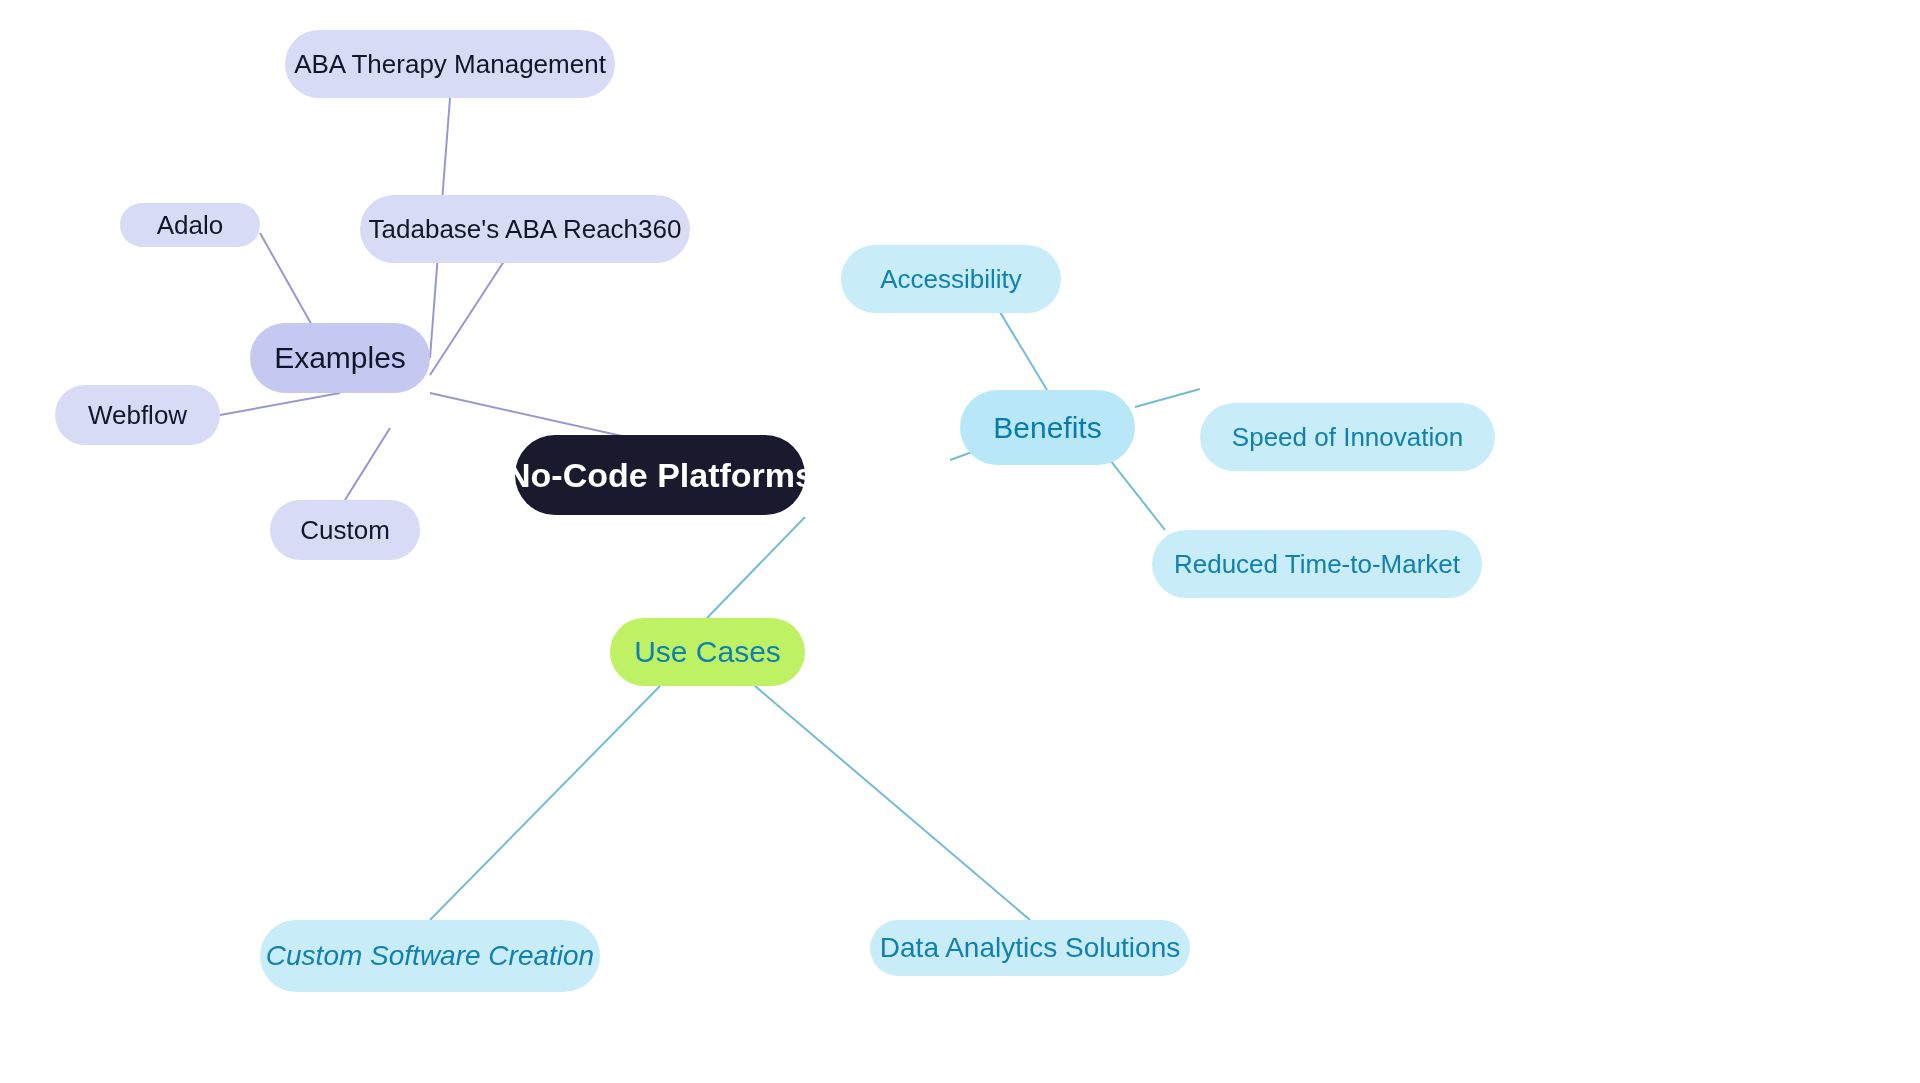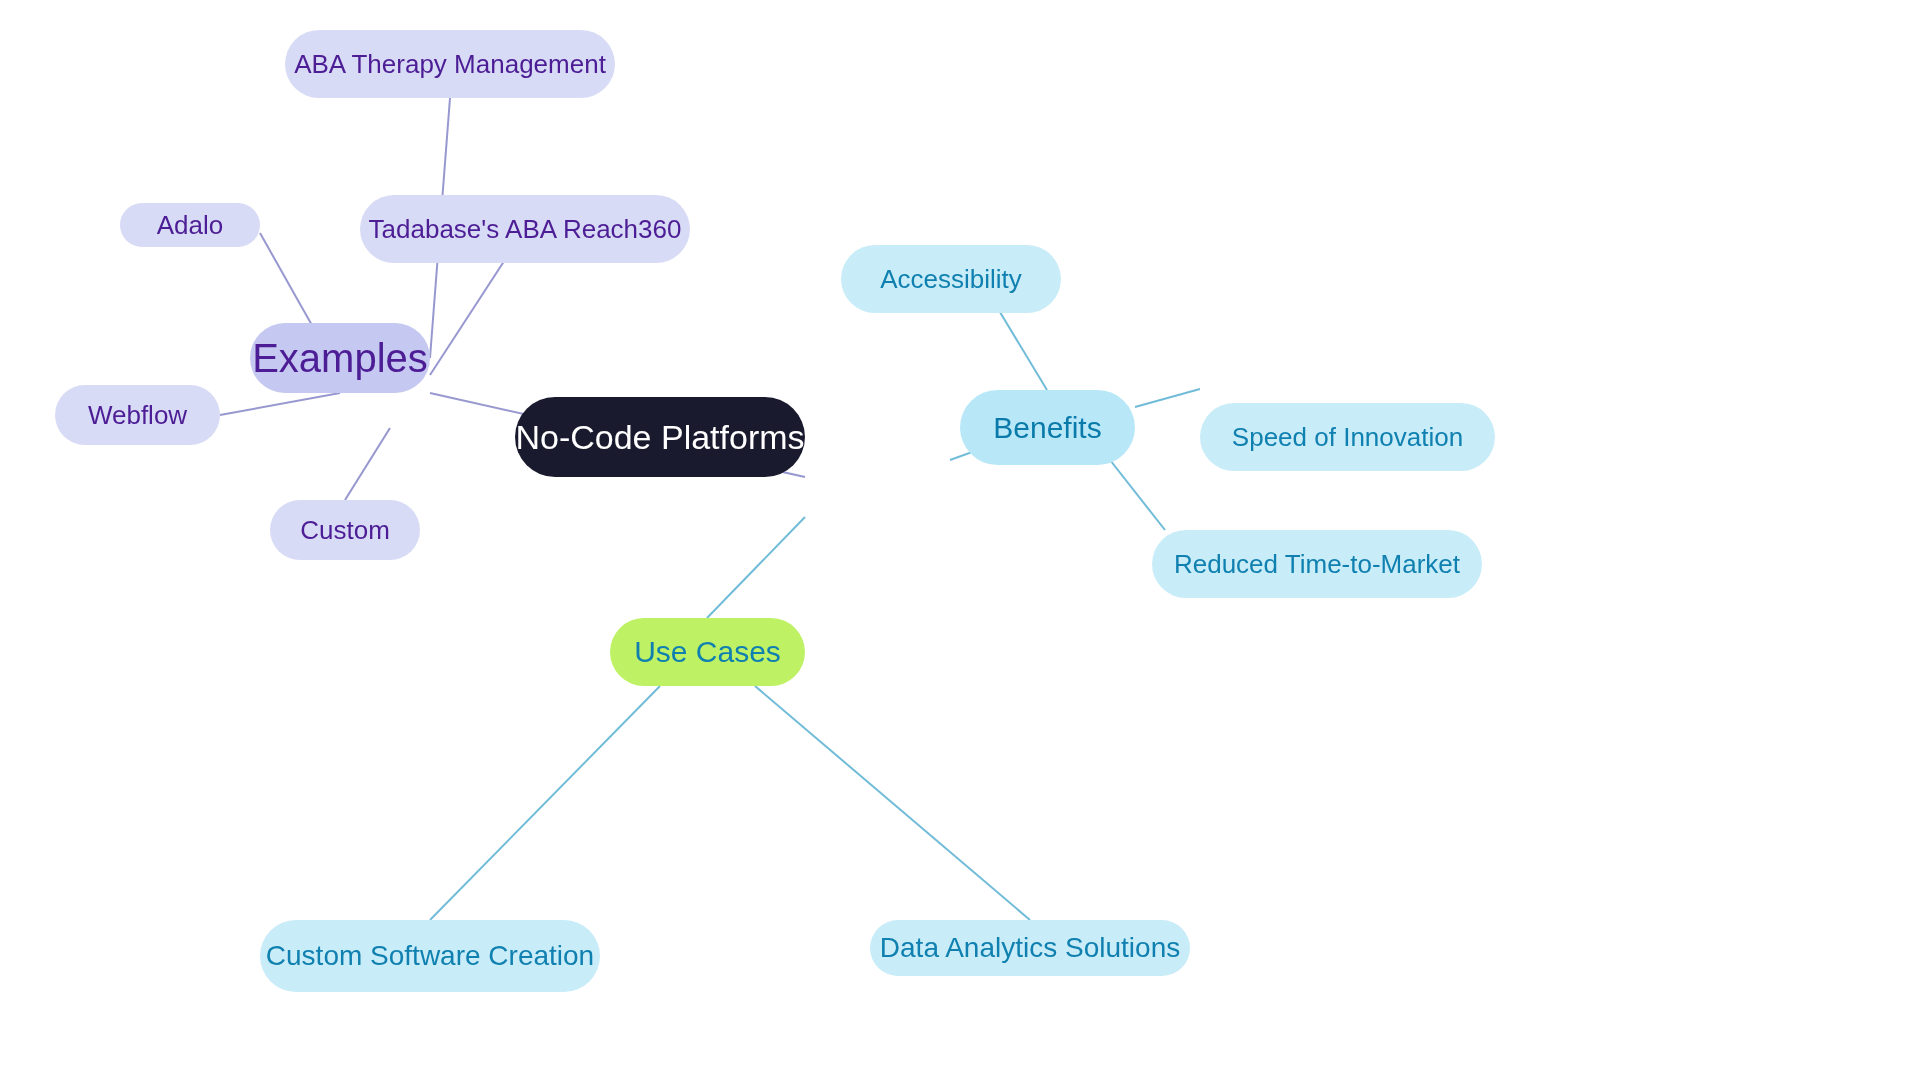--- a/index.html
+++ b/index.html
@@ -28,32 +28,33 @@
       font-size: 28px;
       font-weight: 500;
       cursor: default;
       white-space: nowrap;
     }
     .node-center {
       background: #1a1a2e;
       color: #ffffff;
       padding: 28px 60px;
       font-size: 34px;
-      font-weight: 400;
+      font-weight: 700;
       border-radius: 50px;
+      margin-top: 38px;
     }
     .node-examples {
       background: #c5c8f0;
-      color: #4c1d95;
+      color: #0f172a;
       padding: 22px 44px;
-      font-size: 40px;
+      font-size: 30px;
     }
     .node-purple-light {
       background: #d8dbf5;
-      color: #4c1d95;
+      color: #0f172a;
       padding: 18px 40px;
       font-size: 26px;
     }
     .node-benefits {
       background: #b8e8f8;
       color: #0a7aab;
       padding: 6px 44px;
       font-size: 30px;
     }
     .node-blue-light {
@@ -118,15 +119,15 @@
 <div class="node node-benefits" style="left:960px; top:390px; width:175px; height:75px;">Benefits</div>
 
 <div class="node node-blue-light" style="left:841px; top:245px; width:220px; height:68px;">Accessibility</div>
 
 <div class="node node-blue-light" style="left:1200px; top:355px; width:295px; height:68px;margin-top:48px;">Speed of Innovation</div>
 
 <div class="node node-blue-light" style="left:1152px; top:530px; width:330px; height:68px;">Reduced Time-to-Market</div>
 
 <div class="node node-use-cases" style="left:610px; top:618px; width:195px; height:68px;">Use Cases</div>
 
-<div class="node node-blue-light" style="left:260px; top:920px; width:340px; height:72px; font-size:28px;">Custom Software Creation</div>
+<div class="node node-blue-light" style="left:260px; top:920px; width:340px; height:72px; font-size:28px;font-style:italic;">Custom Software Creation</div>
 
 <div class="node node-blue-light" style="left:870px; top:920px; width:320px; height:56px; font-size:28px;">Data Analytics Solutions</div>
 
 </body></html>

